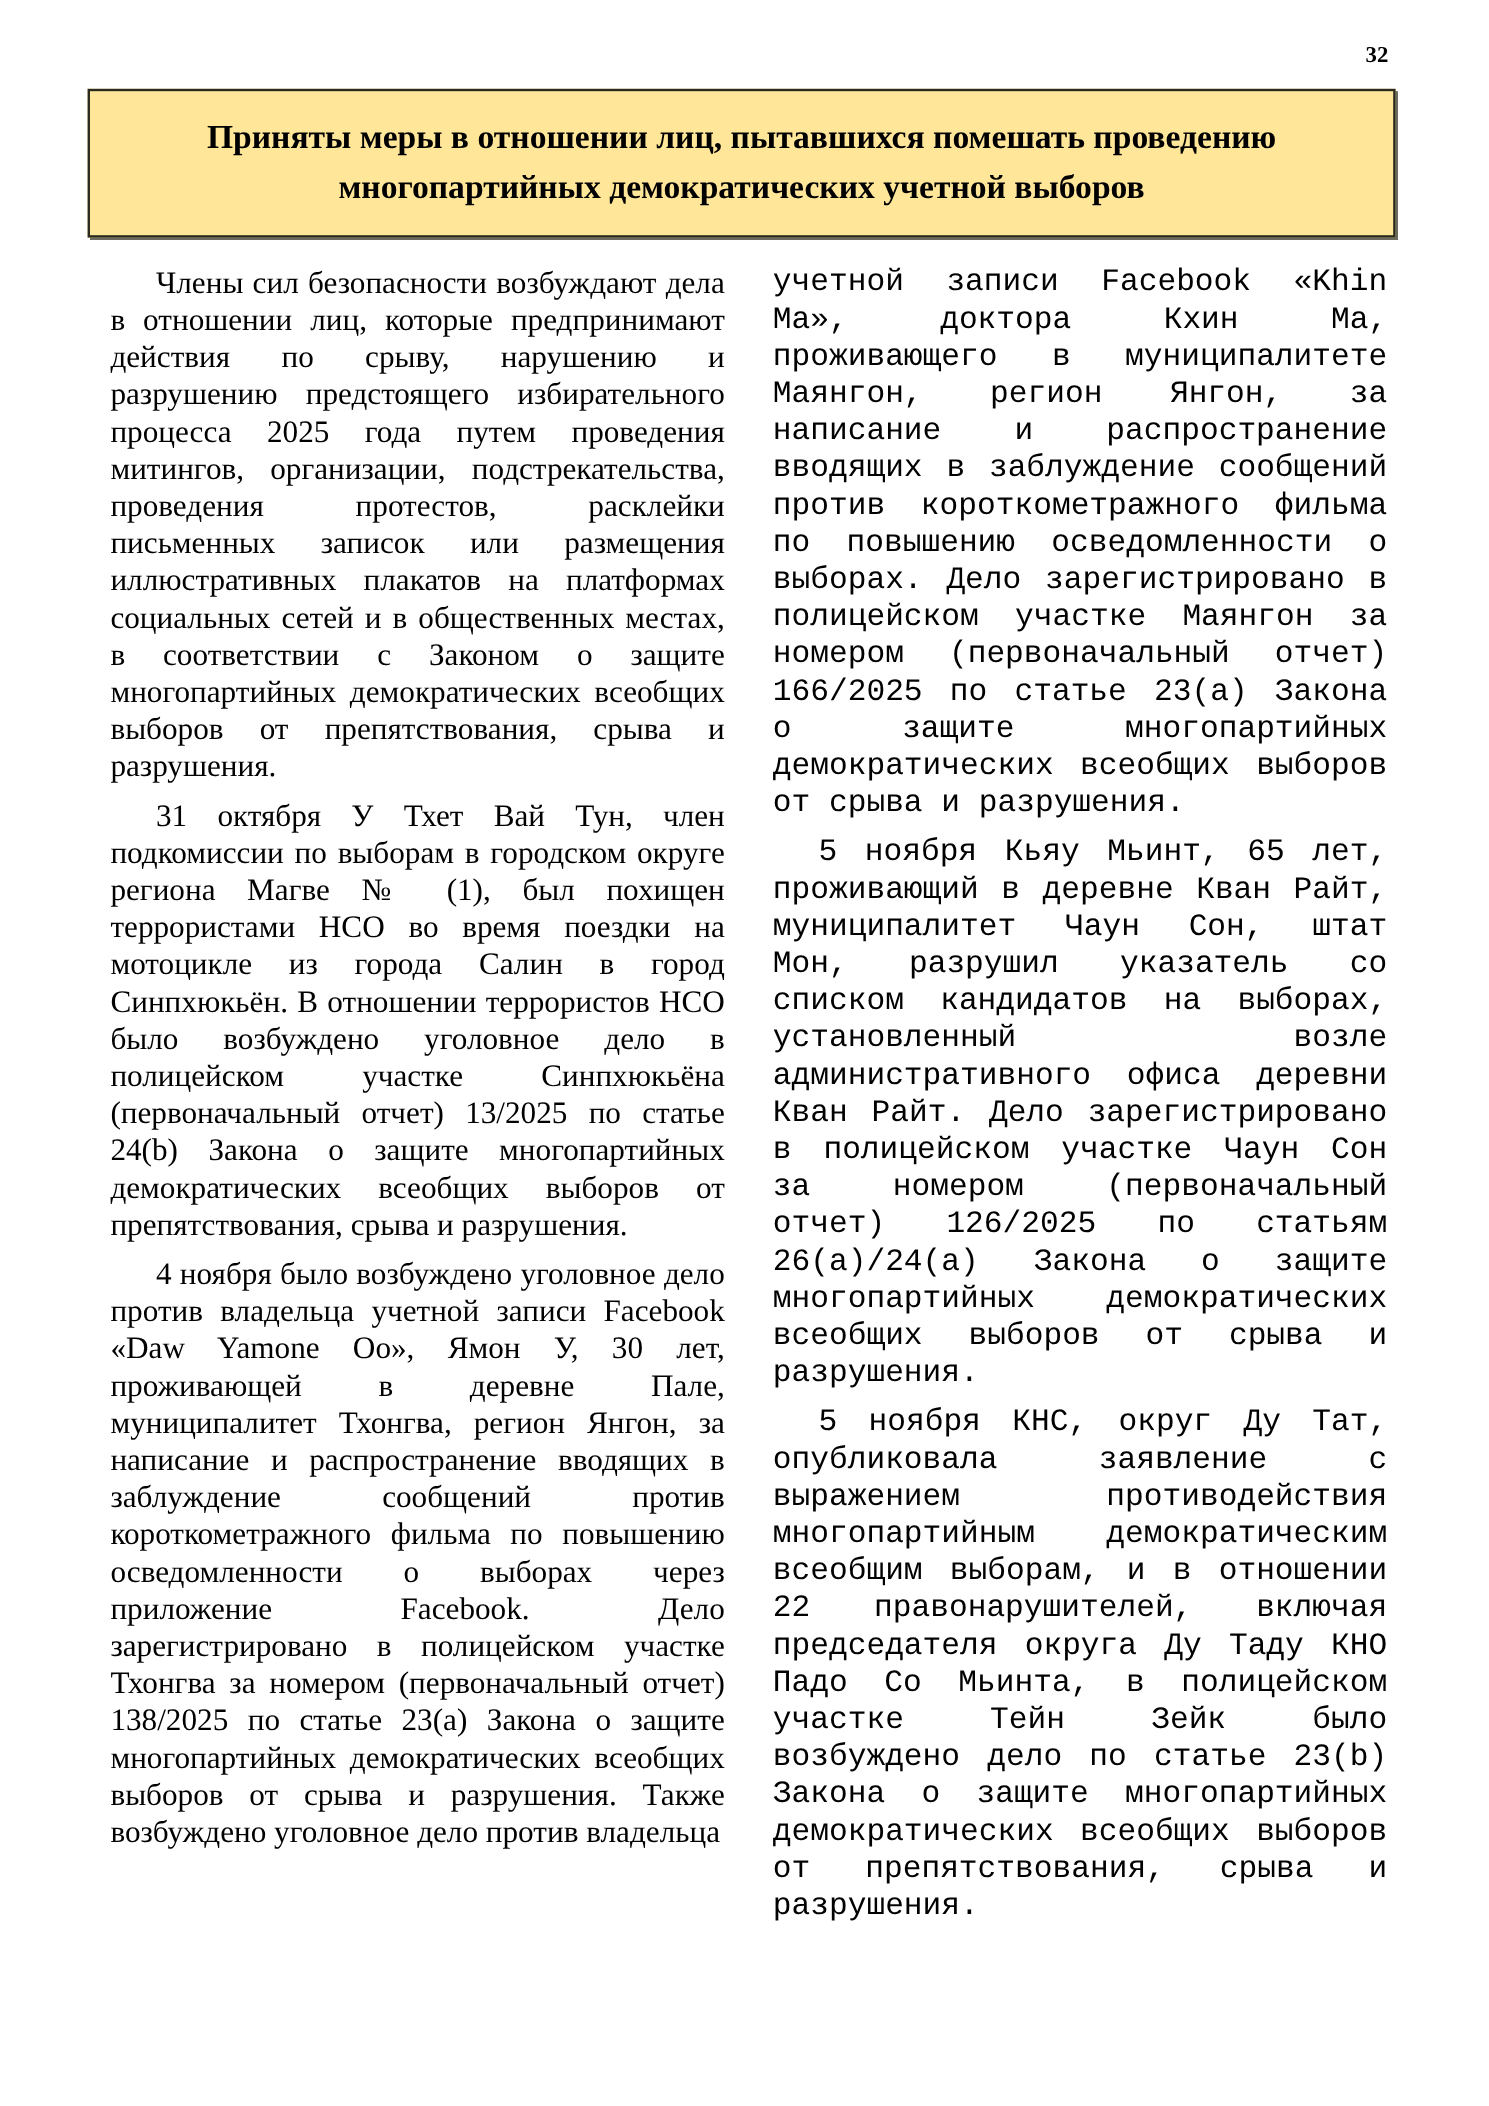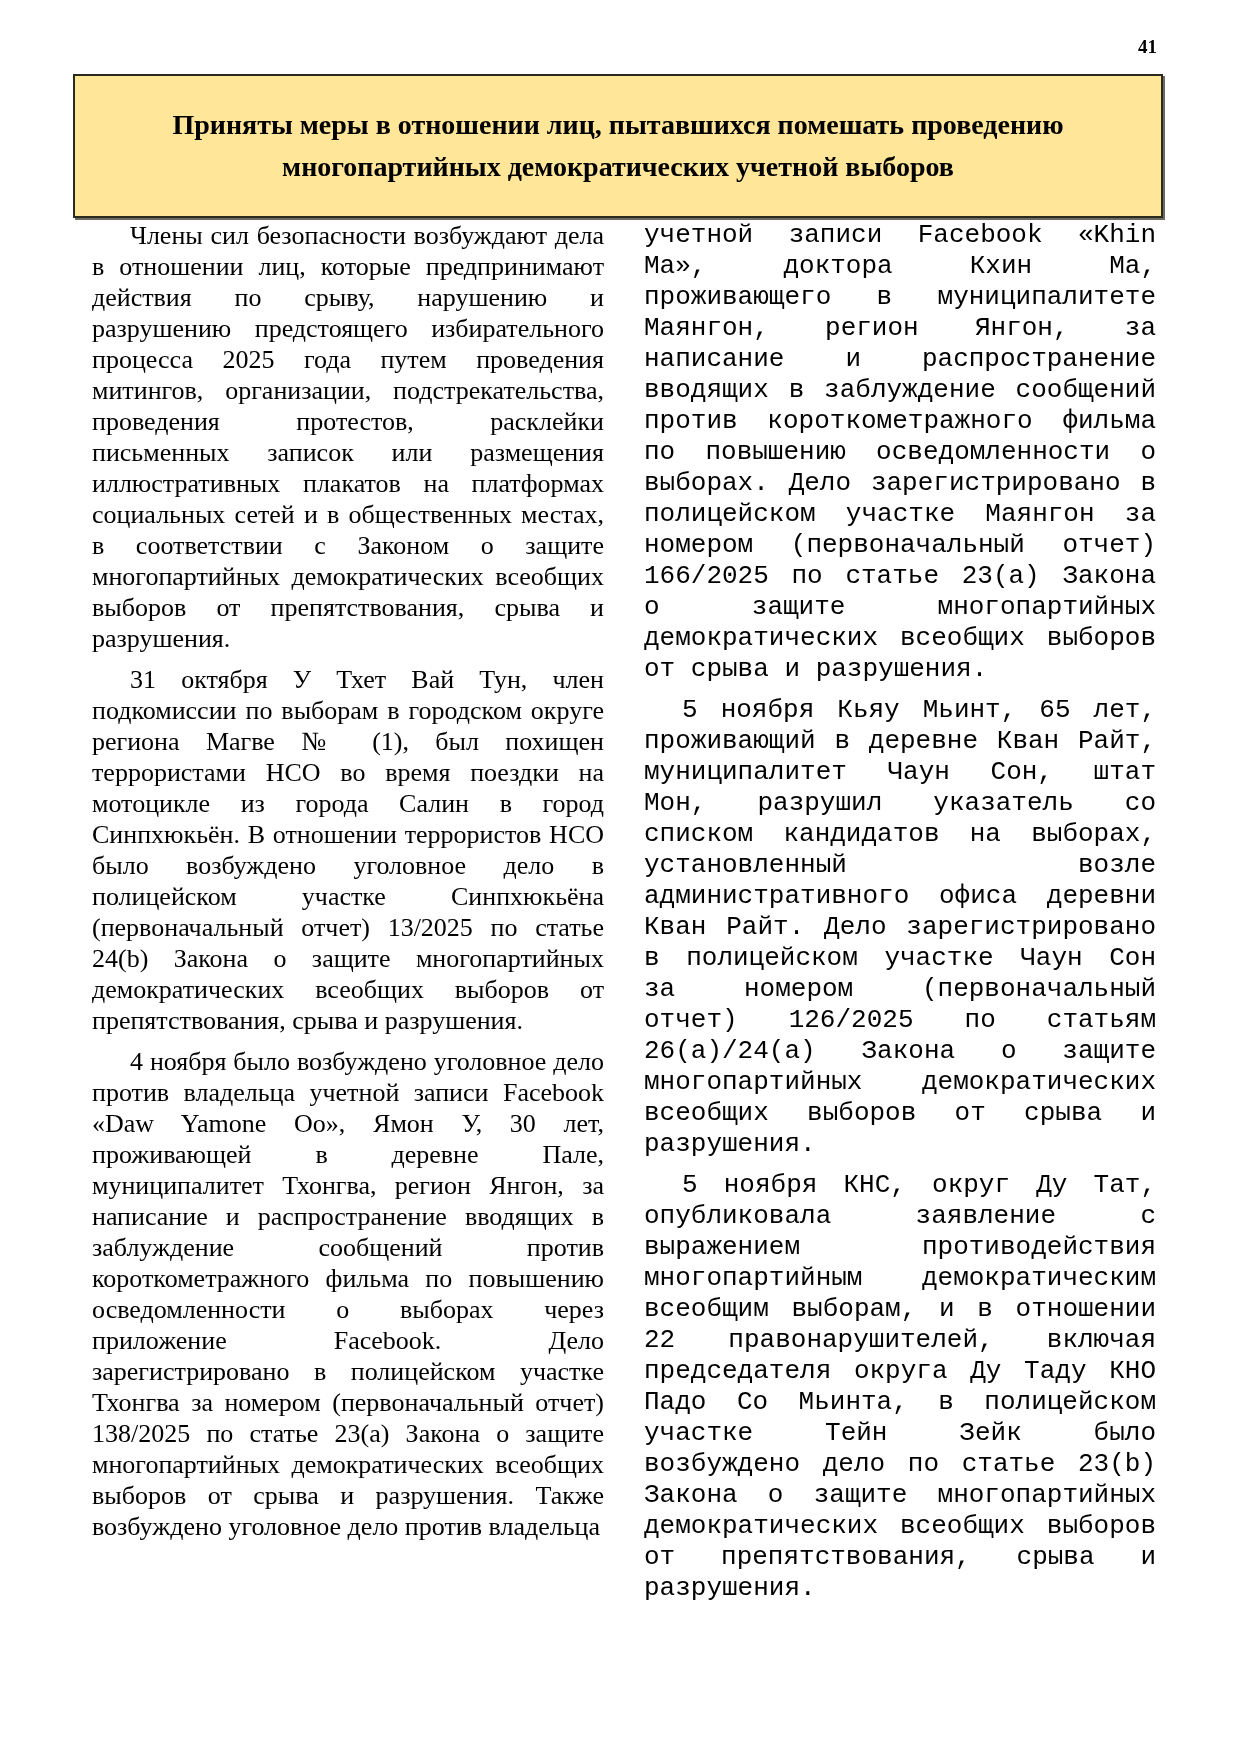--- a/index.html
+++ b/index.html
@@ -20,21 +20,21 @@
       top: 36px;
       right: 84px;
       font-weight: bold;
       font-size: 19px;
     }
     .title-box {
       position: absolute;
       left: 73px;
       top: 74px;
       width: 1090px;
-      height: 144px;
+      height: 124px;
       background: #FFE699;
       border: 2px solid #2a2a1f;
       box-shadow: 2px 2px 0 #6b6b60;
       box-sizing: border-box;
       display: flex;
       align-items: center;
       justify-content: center;
       text-align: center;
     }
     .title-text {
@@ -59,21 +59,21 @@
       margin: 0 0 10px 0;
       text-indent: 38px;
     }
     .para.continued {
       text-indent: 0;
     }
   </style>
 </head>
 <body>
 
-<div class="page-number">41</div>
+<div class="page-number">32</div>
 
 <div class="title-box">
   <h1 class="title-text">
     <span>Приняты меры в отношении лиц, пытавшихся помешать проведению</span><br>
     <span>многопартийных демократических учетной выборов</span>
   </h1>
 </div>
 
 <div class="column col-left">
   <p class="para">Члены сил безопасности возбуждают дела в отношении лиц, которые предпринимают действия по срыву, нарушению и разрушению предстоящего избирательного процесса 2025 года путем проведения митингов, организации, подстрекательства, проведения протестов, расклейки письменных записок или размещения иллюстративных плакатов на платформах социальных сетей и в общественных местах, в соответствии с Законом о защите многопартийных демократических всеобщих выборов от препятствования, срыва и разрушения.</p>

